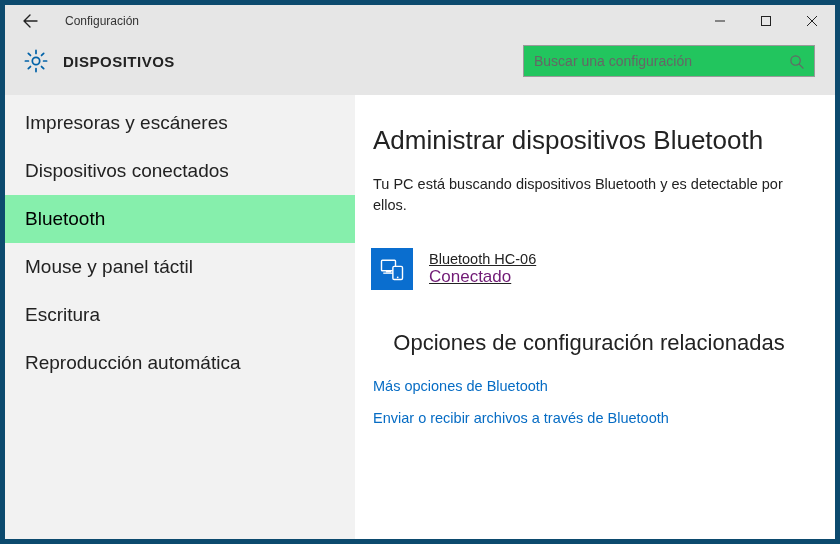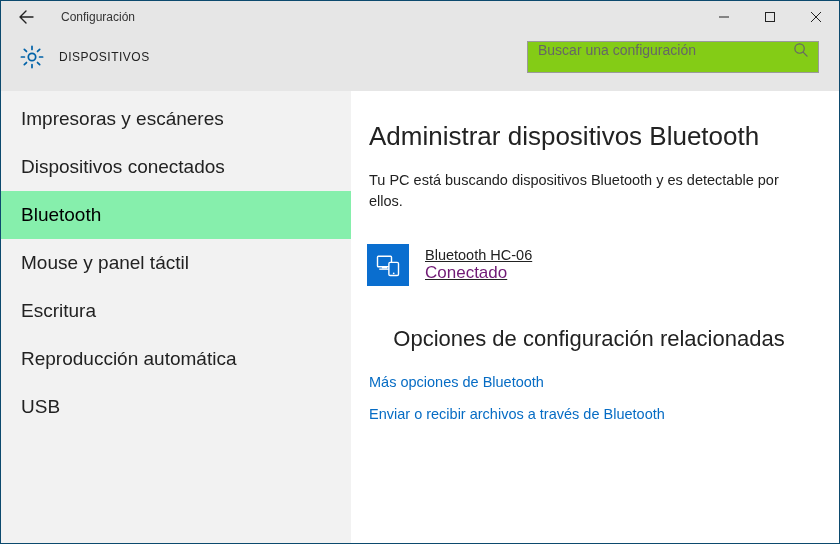--- a/index.html
+++ b/index.html
@@ -9,21 +9,21 @@
     font-size: 14px;
     color: #222;
     background: #fff;
     display: flex;
     align-items: center;
     justify-content: center;
   }
   .window {
     width: 840px;
     height: 544px;
-    border: 1px solid #0c4a6e;
+    border: 5px solid #0c4a6e;
     background: #fff;
     display: flex;
     flex-direction: column;
     box-shadow: 0 0 6px rgba(0,0,0,0.15);
   }
   .titlebar {
     height: 32px;
     background: #e6e6e6;
     display: flex;
     align-items: center;
@@ -51,33 +51,33 @@
     background: #e6e6e6;
     display: flex;
     align-items: center;
     padding: 0 20px 10px 18px;
   }
   .gear-icon {
     color: #0062a8;
     display: flex; align-items: center;
   }
   .section-title {
-    font-size: 12px;
-    font-weight: 400;
+    font-size: 15px;
+    font-weight: 700;
     letter-spacing: 0.5px;
     margin-left: 14px;
   }
   .search-wrap {
     margin-left: auto;
     width: 292px;
     height: 32px;
     border: 1px solid #9a9a9a;
-    background: #84cc16;
-    display: flex;
-    align-items: flex-start;
+    background: #22c55e;
+    display: flex;
+    align-items: center;
     padding: 0 10px;
   }
   .search-input {
     flex: 1;
     border: none;
     outline: none;
     font-size: 14px;
     font-family: inherit;
     color: #333;
     background: transparent;
@@ -221,23 +221,20 @@
         </div>
       <div class="sidebar-item">
           <span>Mouse y panel táctil</span>
         </div>
       <div class="sidebar-item">
           <span>Escritura</span>
         </div>
       <div class="sidebar-item">
           <span>Reproducción automática</span>
         </div>
-      <div class="sidebar-item">
-          <span>USB</span>
-        </div>
     </div>
 
     <div class="content">
       <div class="h1">Administrar dispositivos Bluetooth</div>
       <div class="body-text">Tu PC está buscando dispositivos Bluetooth y es detectable por ellos.</div>
 
       <div class="device-row">
         <div class="device-icon">
           <svg width="28" height="28" viewBox="0 0 32 32">
             <rect x="4" y="6" width="16" height="12" rx="1" fill="none" stroke="#fff" stroke-width="1.6"></rect>

